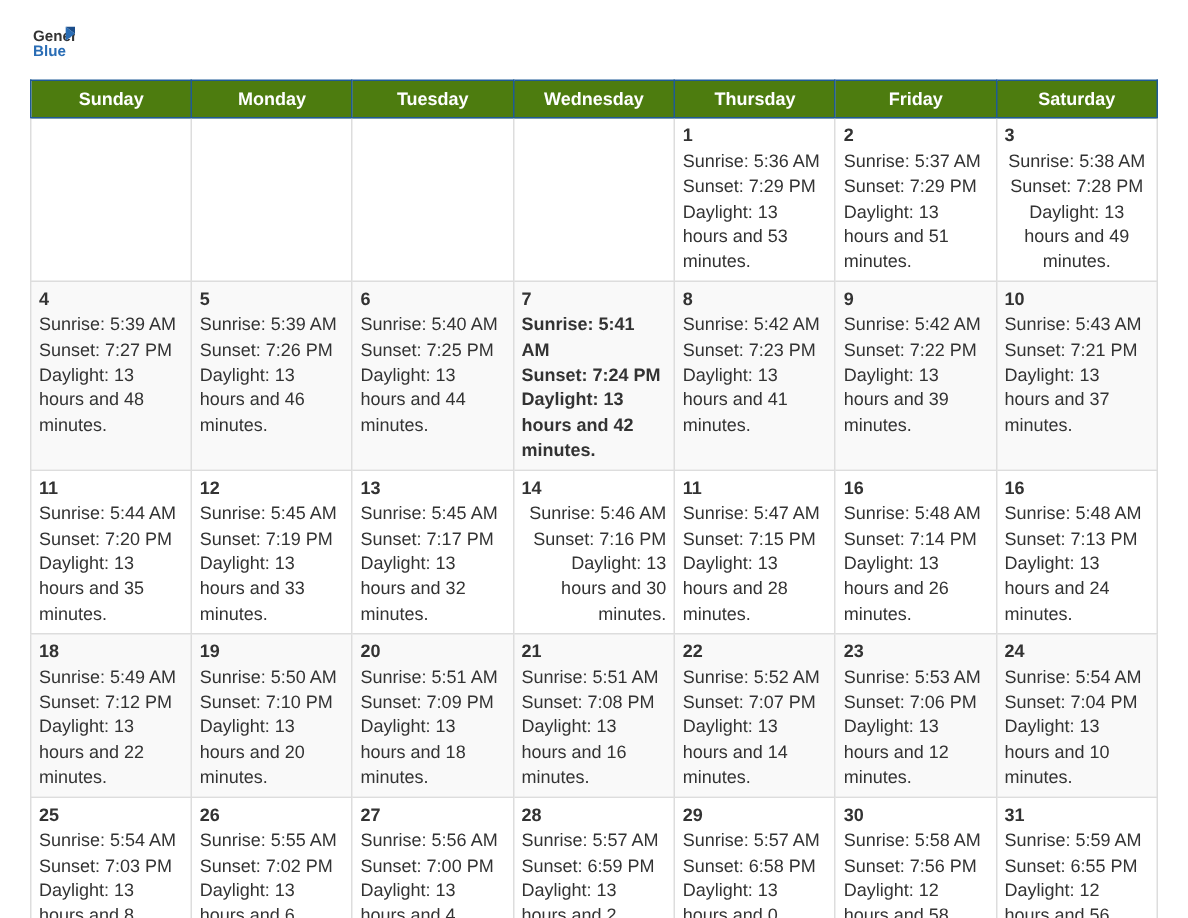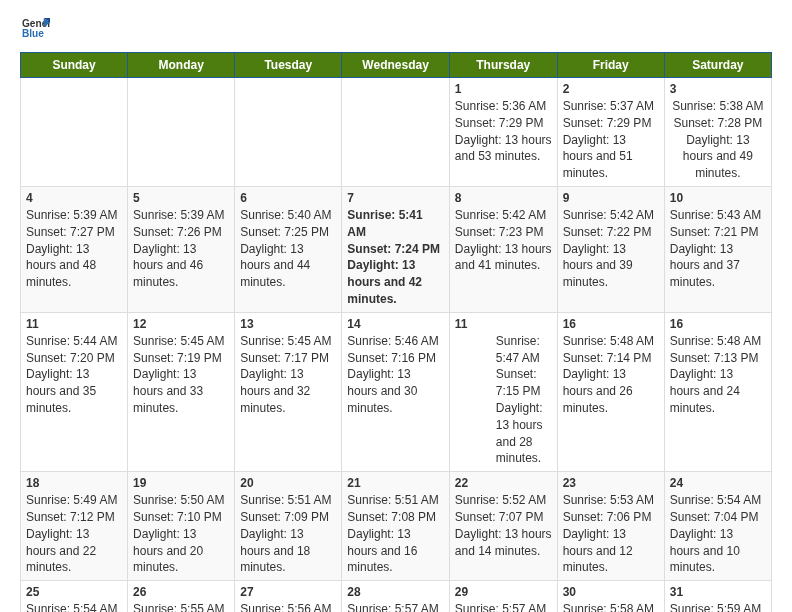--- a/index.html
+++ b/index.html
@@ -196,27 +196,27 @@
 Daylight: 13 hours and 33 minutes.</div>
         </td>
         <td>
           <div class="day-number">13</div>
           <div class="day-info" style="white-space: pre-line;">Sunrise: 5:45 AM
 Sunset: 7:17 PM
 Daylight: 13 hours and 32 minutes.</div>
         </td>
         <td>
           <div class="day-number">14</div>
-          <div class="day-info" style="white-space: pre-line;">Sunrise: 5:46 AM
+          <div class="day-info" style="white-space: pre-line; text-align: right;">Sunrise: 5:46 AM
 Sunset: 7:16 PM
 Daylight: 13 hours and 30 minutes.</div>
         </td>
         <td>
           <div class="day-number">11</div>
-          <div class="day-info" style="white-space: pre-line; margin-left: 41px;">Sunrise: 5:47 AM
+          <div class="day-info" style="white-space: pre-line;">Sunrise: 5:47 AM
 Sunset: 7:15 PM
 Daylight: 13 hours and 28 minutes.</div>
         </td>
         <td>
           <div class="day-number">16</div>
           <div class="day-info" style="white-space: pre-line;">Sunrise: 5:48 AM
 Sunset: 7:14 PM
 Daylight: 13 hours and 26 minutes.</div>
         </td>
         <td>

